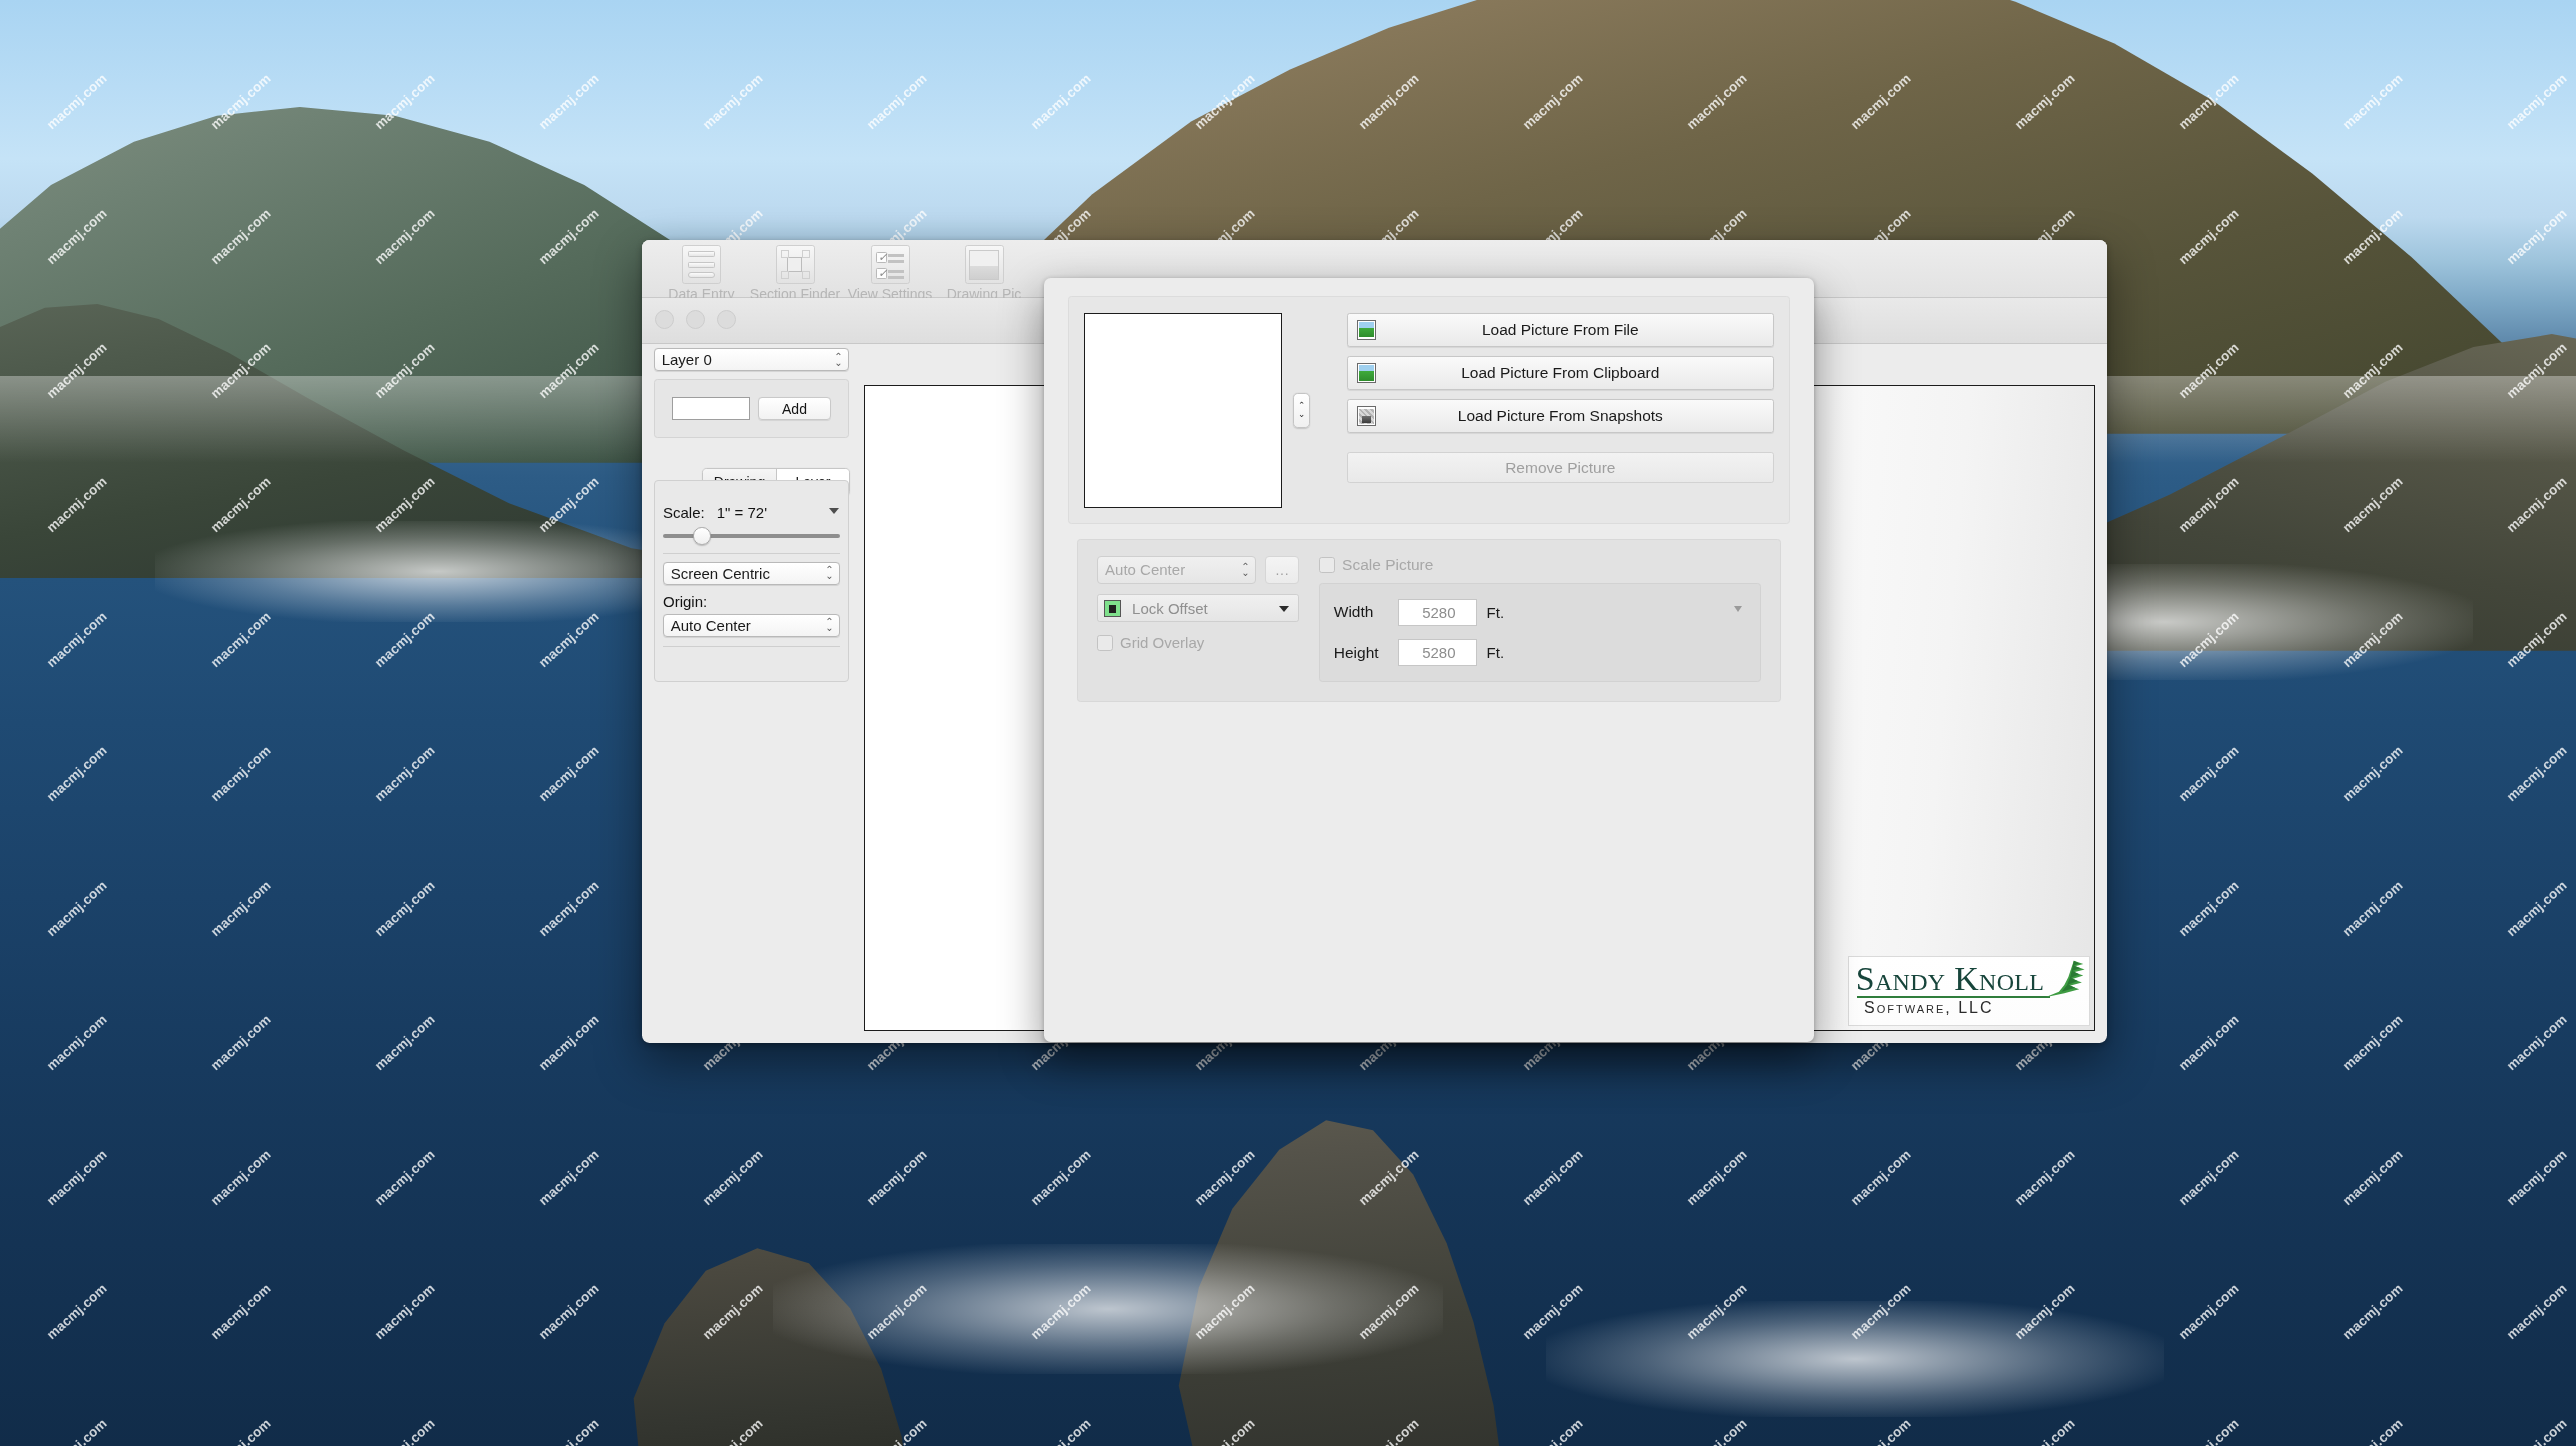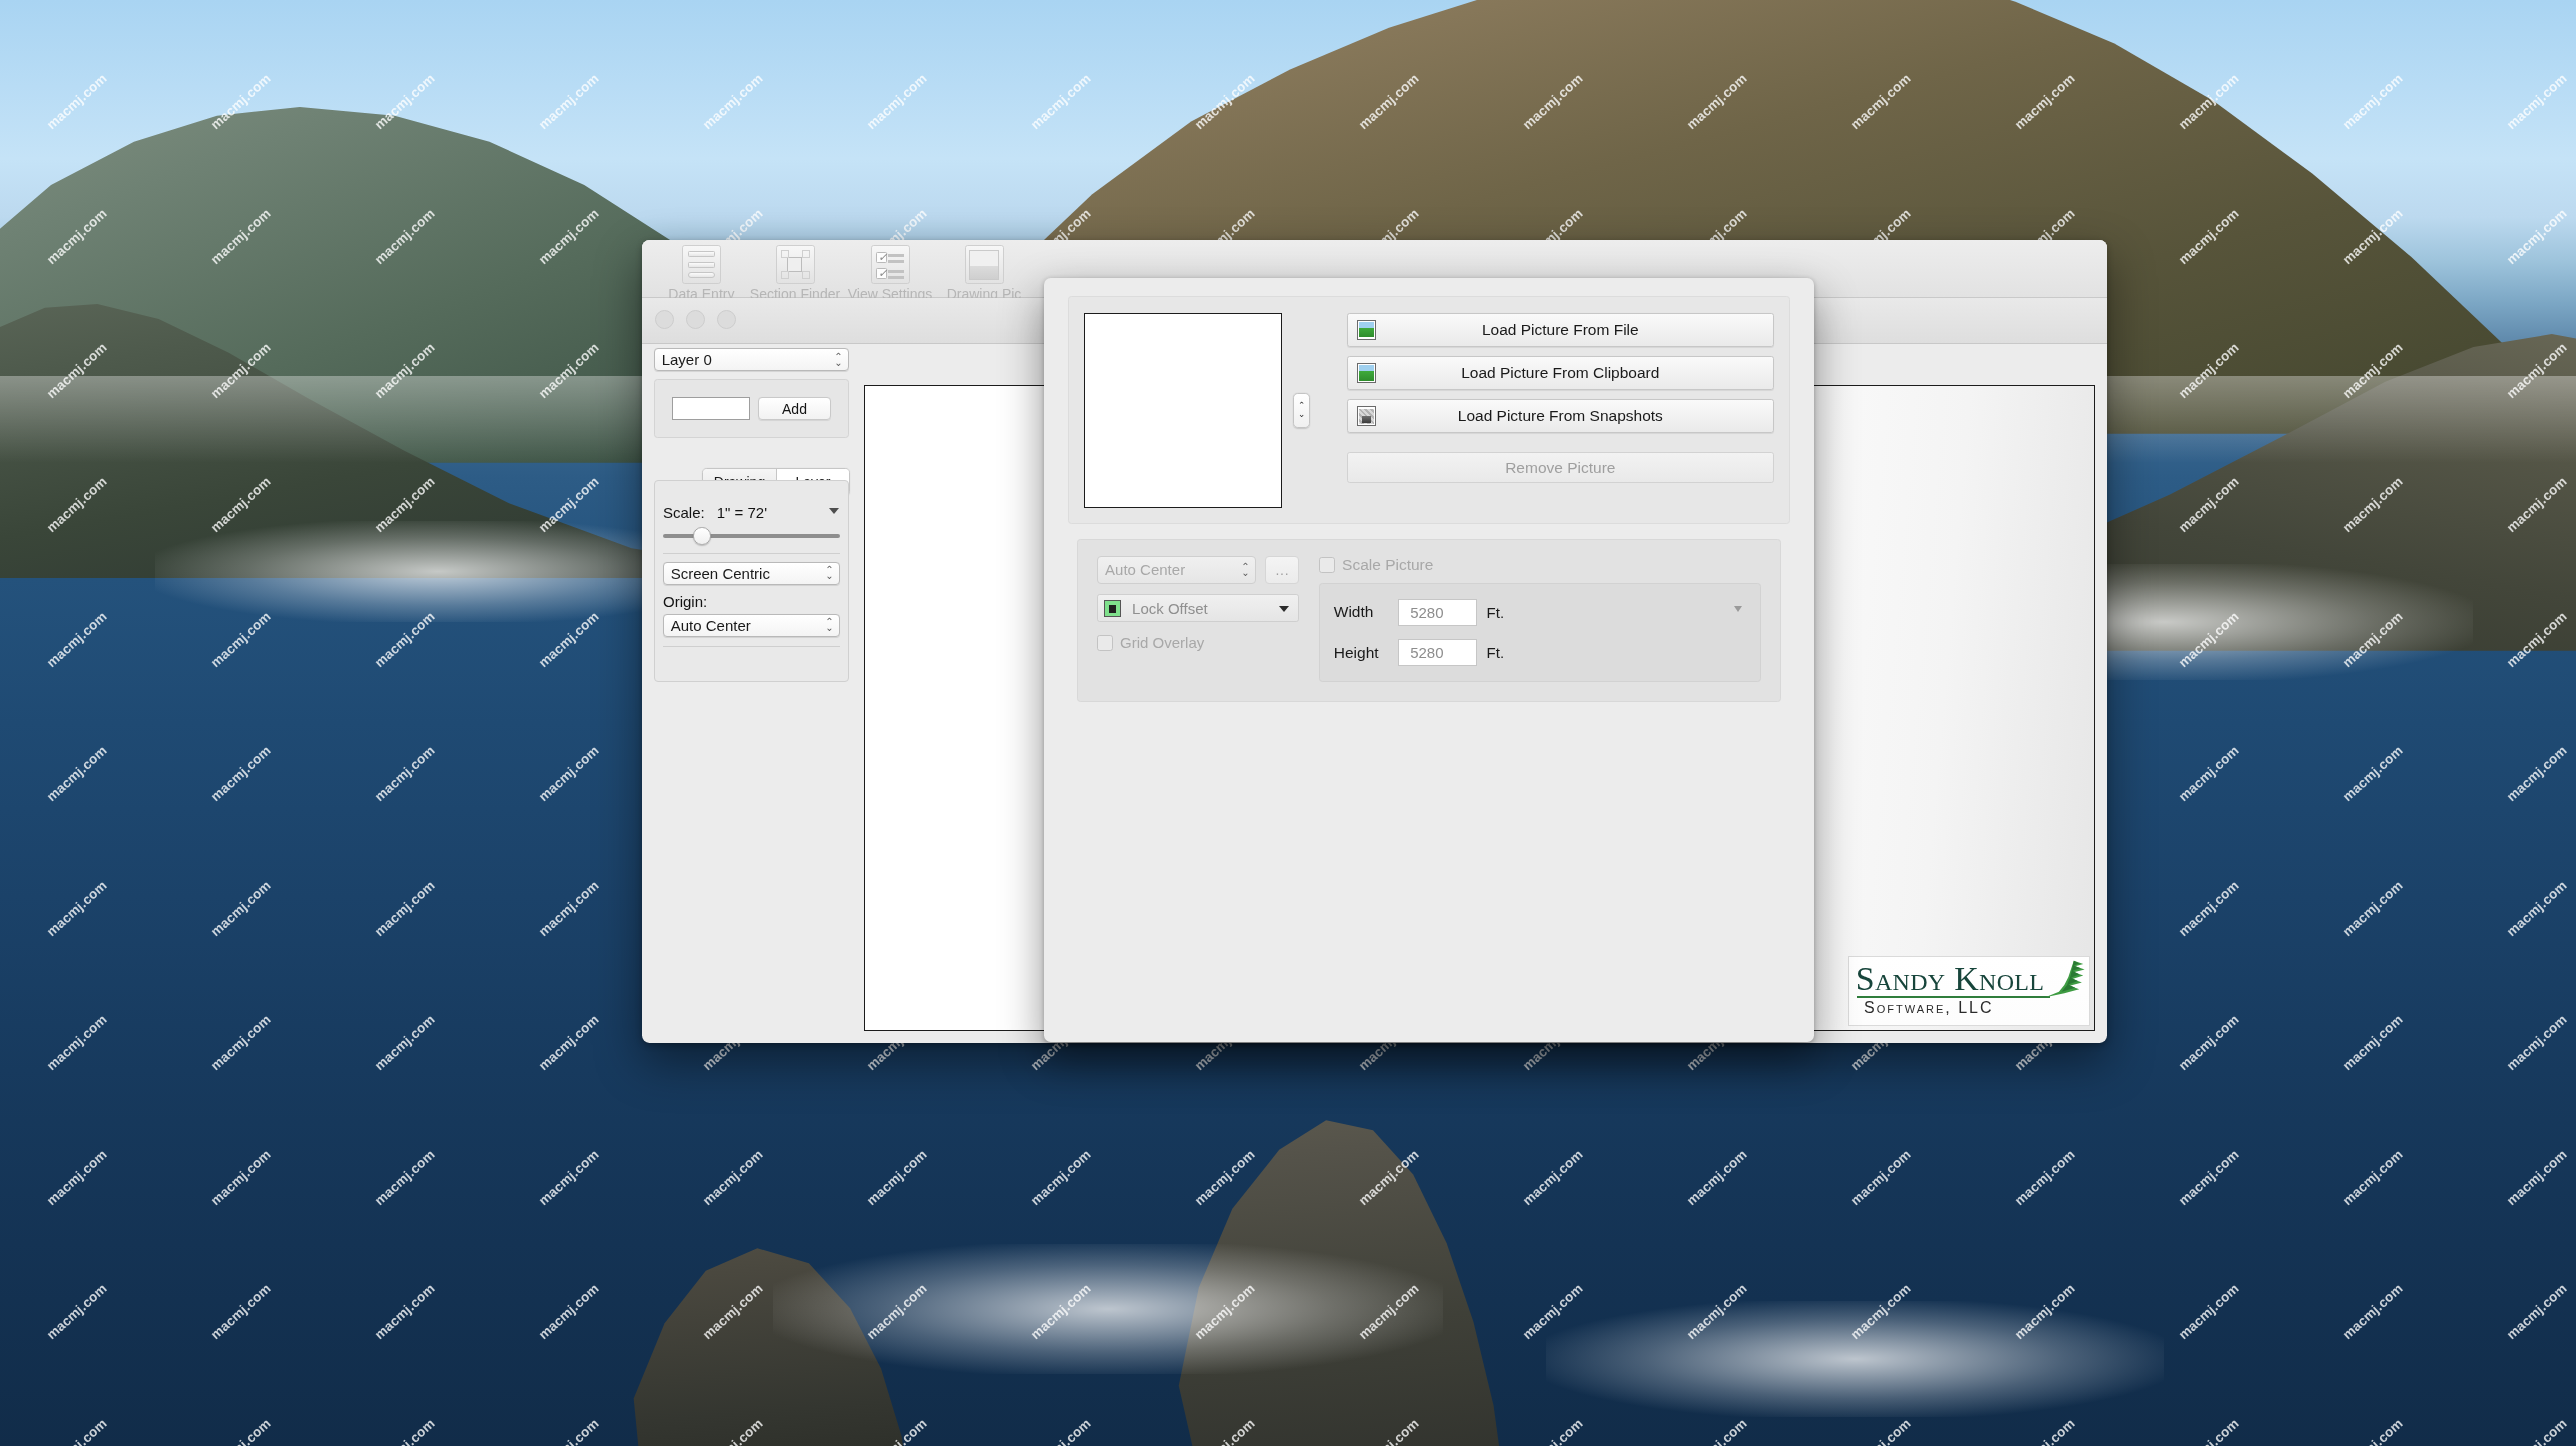--- a/index.html
+++ b/index.html
@@ -355,21 +355,21 @@
   .grid-row .t { font-size:15px; color:#a8a8a8; }
   .opt-right { flex:1; }
   .scale-chk-row { display:flex; align-items:center; gap:6.7px; }
   .scale-chk-row .t { font-size:15.5px; color:#a8a8a8; }
   .wh-box { margin-top: 9.4px; background:#dcdcdc; border:0.7px solid #d2d2d2;
             border-radius:3.4px; padding: 15px 13.4px; }
   .wh-row { display:flex; align-items:center; gap: 9.4px; position:relative; }
   .wh-row + .wh-row { margin-top: 13.4px; }
   .wh-lbl { width: 55px; font-size: 15.5px; color:#1a1a1a; }
   .wh-in { width: 79px; height: 27px; background:#ffffff; border:0.7px solid #c6c6c6;
-           display:flex; align-items:center; padding-left:11px;
+           display:flex; align-items:center; padding-left:23px;
            font-size: 15px; color:#8d8d8d; }
   .wh-unit { font-size: 15px; color:#1a1a1a; }
   .unit-caret { position:absolute; right: 65px; top: 6.7px; width:0;height:0;
                 border-left:4.7px solid transparent; border-right:4.7px solid transparent;
                 border-top:6px solid #9a9a9a; }
   #close-wrap { text-align:center; margin-top: 21.5px; }
   #close-btn {
     display:inline-block; min-width: 95px; padding: 6px 16px;
     border-radius: 4.7px; border: 0.7px solid #1f6ae8;
     background: linear-gradient(to bottom,#5d9bfb 0%, #2f7cf6 50%, #1e6ef2 51%, #1f6ae8 100%);

